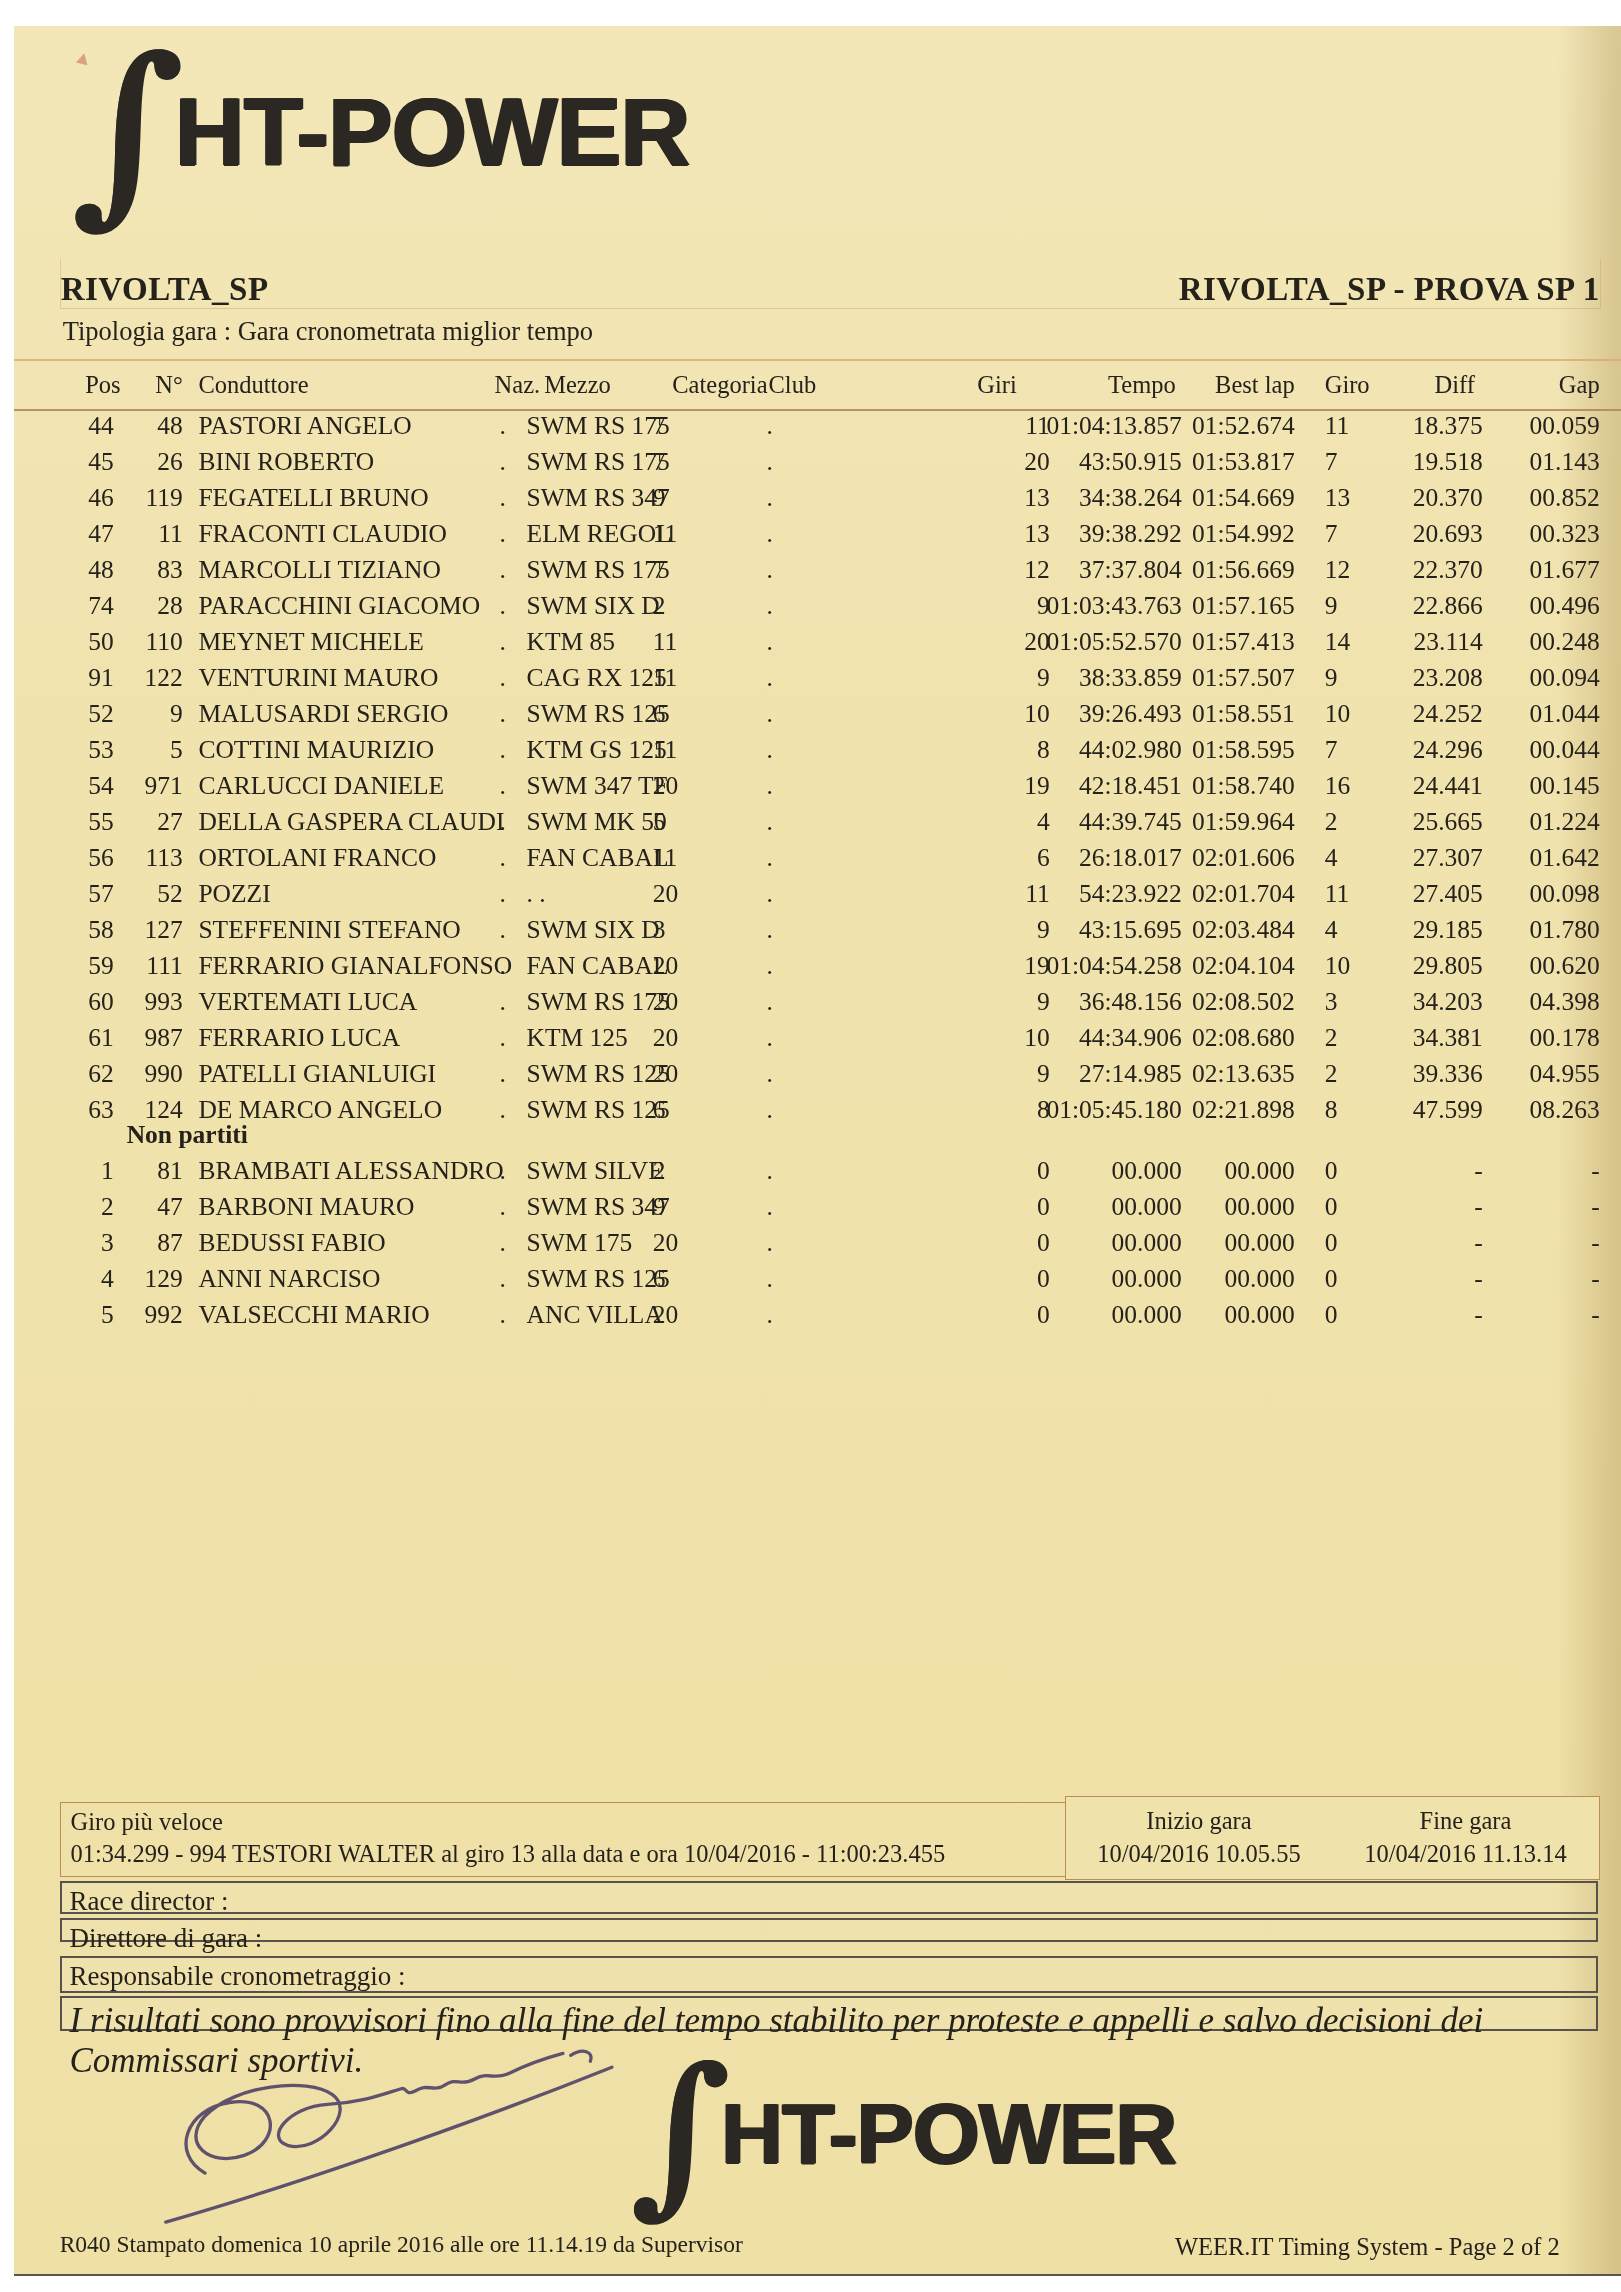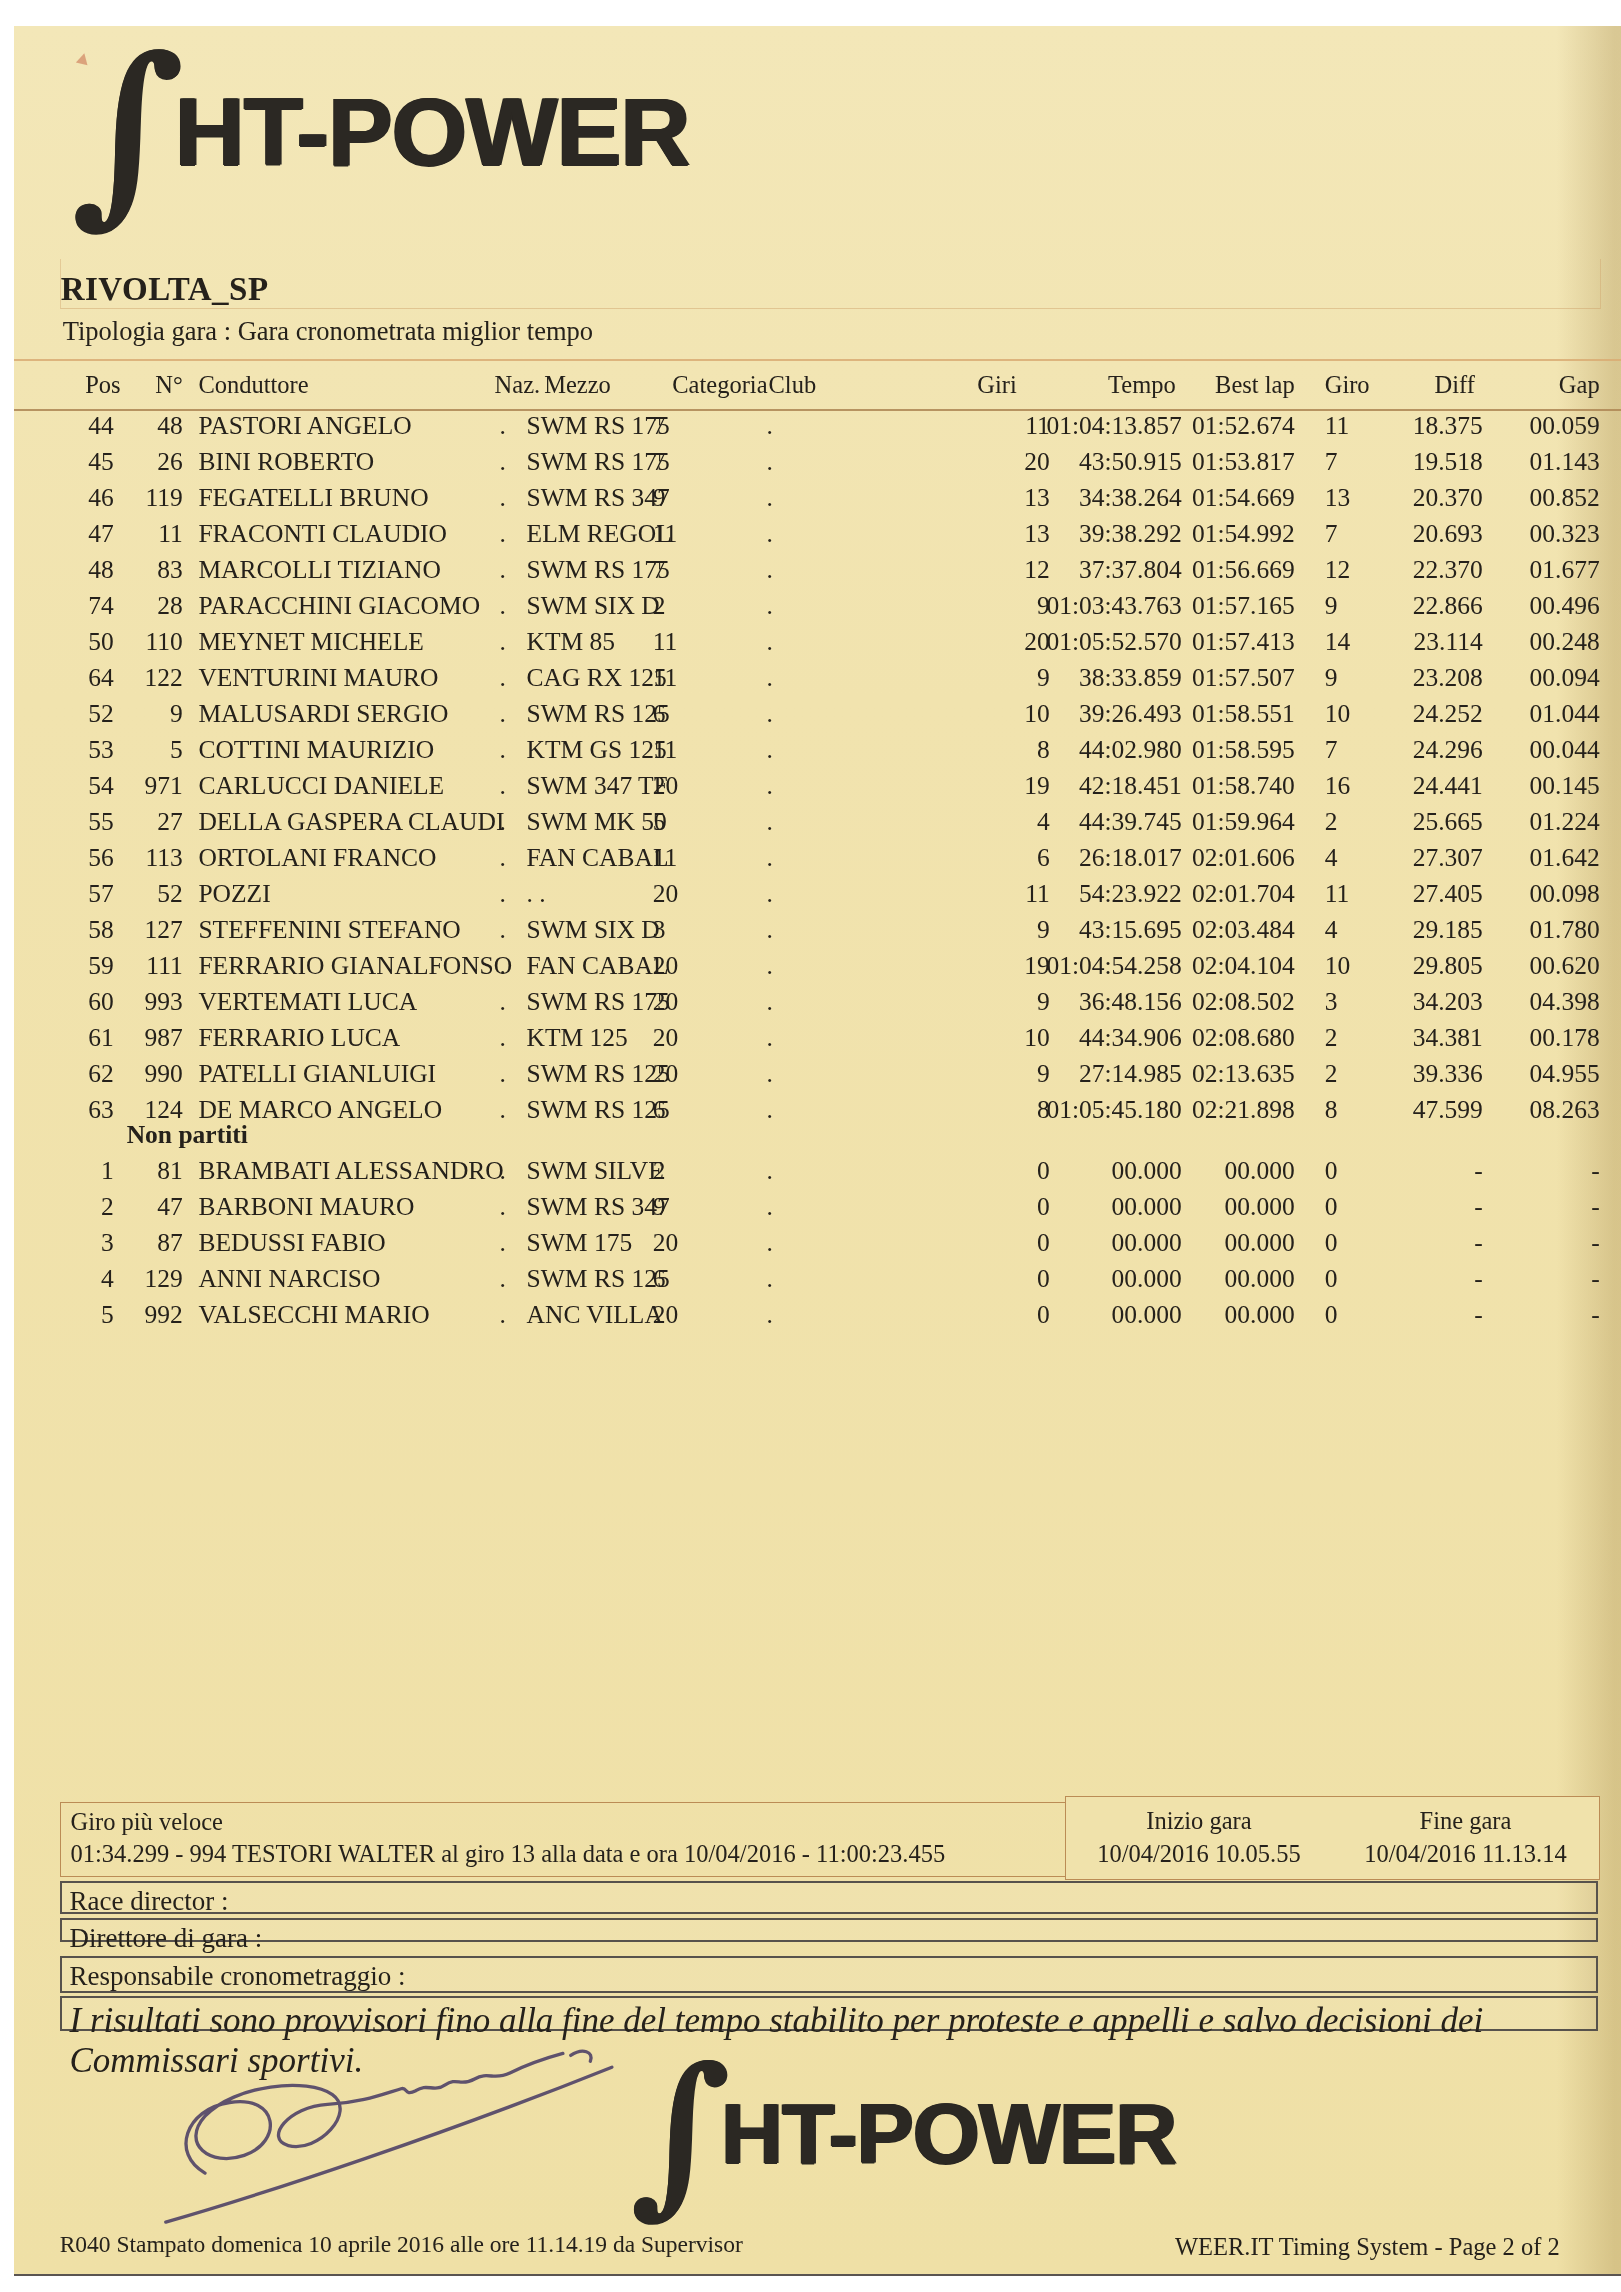--- a/index.html
+++ b/index.html
@@ -113,20 +113,21 @@
   <div class="scan-triangle"></div>
 
   <div class="logo logo-top">
     <span class="integral">∫</span>
     <span class="brand-word">HT-POWER</span>
   </div>
 
 
   <div class="title-band">
     <div class="title">RIVOLTA_SP</div>
+    <div class="title">RIVOLTA_SP - PROVA SP 1</div>
   </div>
   <div class="subtitle">Tipologia gara : Gara cronometrata miglior tempo</div>
 
   <div class="rule rule-1"></div>
 
   <div class="grid t-head">
     <div class="hcell l h-pos">Pos</div>
     <div class="hcell r">N°</div>
     <div class="hcell l h-name">Conduttore</div>
     <div class="hcell l h-naz">Naz.</div>
@@ -243,21 +244,21 @@
         <div class="cell l c-cat">11</div>
         <div class="cell l c-club">.</div>
         <div class="cell r c-giri">20</div>
         <div class="cell r c-tempo">01:05:52.570</div>
         <div class="cell r c-best">01:57.413</div>
         <div class="cell l c-giro">14</div>
         <div class="cell r c-diff">23.114</div>
         <div class="cell r c-gap">00.248</div>
       </div>
       <div class="grid t-row">
-        <div class="cell r c-pos">64</div>
+        <div class="cell r c-pos">91</div>
         <div class="cell r c-num">122</div>
         <div class="cell l c-name">VENTURINI MAURO</div>
         <div class="cell l c-naz">.</div>
         <div class="cell l c-mezzo">CAG RX 125</div>
         <div class="cell l c-cat">11</div>
         <div class="cell l c-club">.</div>
         <div class="cell r c-giri">9</div>
         <div class="cell r c-tempo">38:33.859</div>
         <div class="cell r c-best">01:57.507</div>
         <div class="cell l c-giro">9</div>

